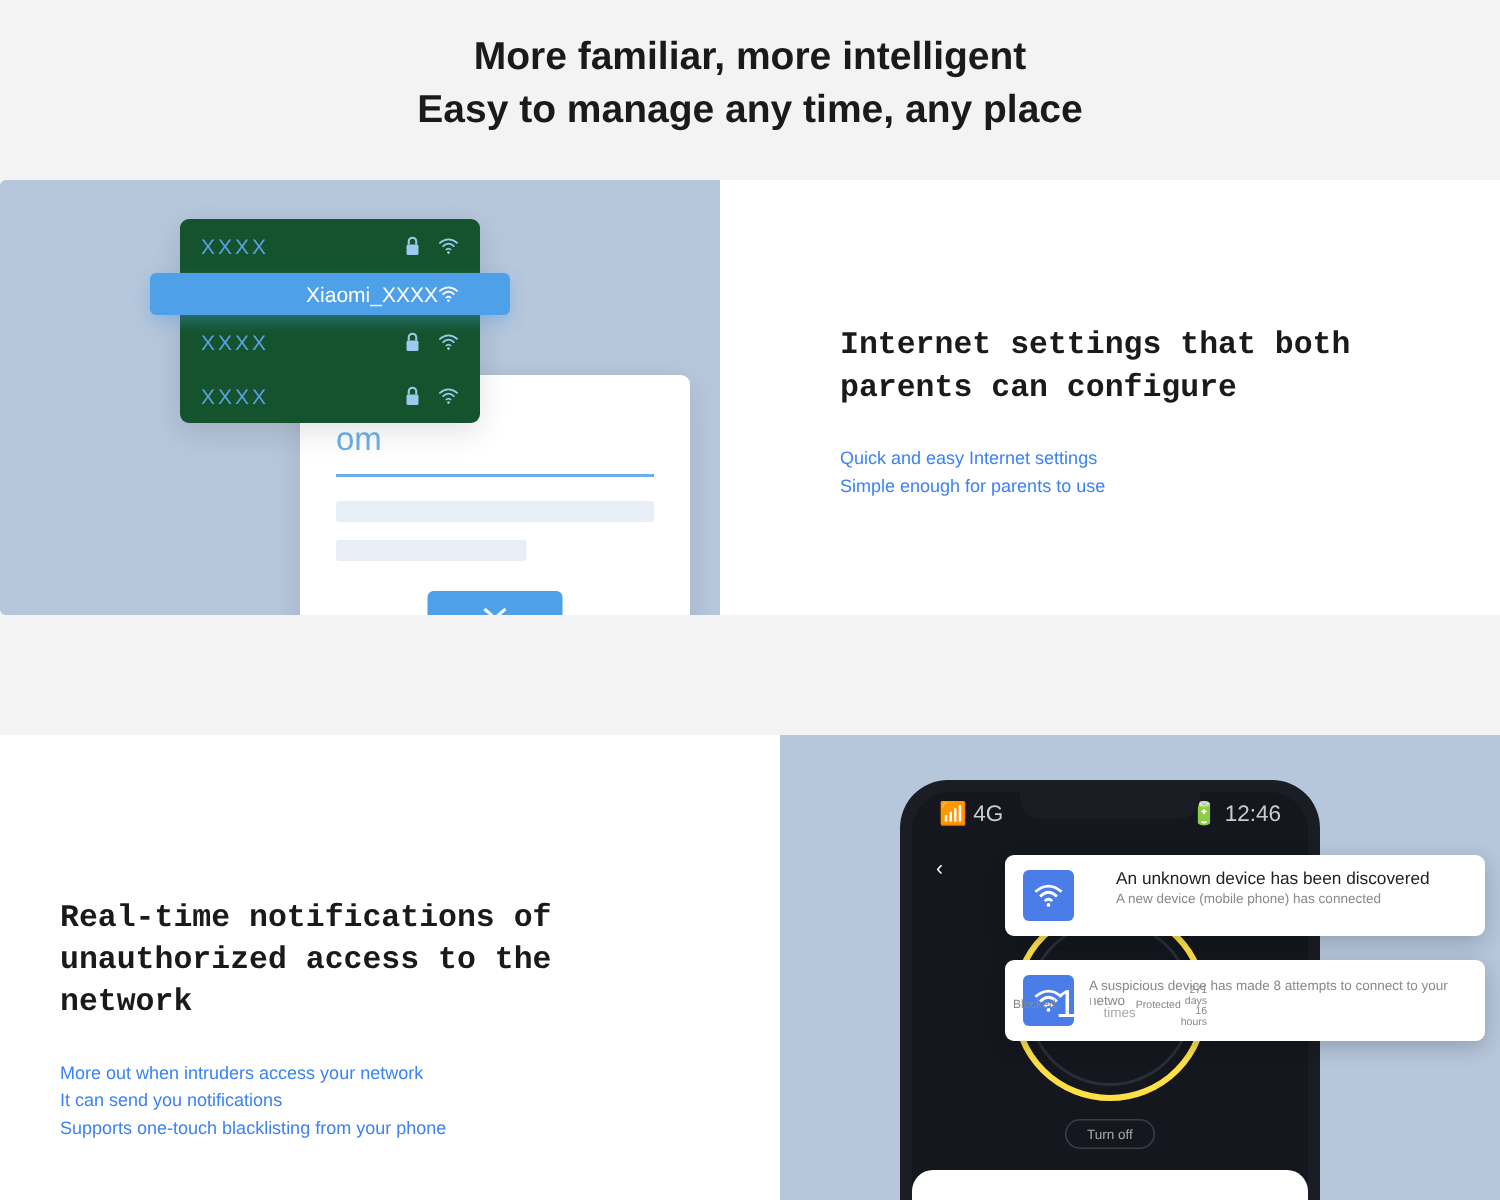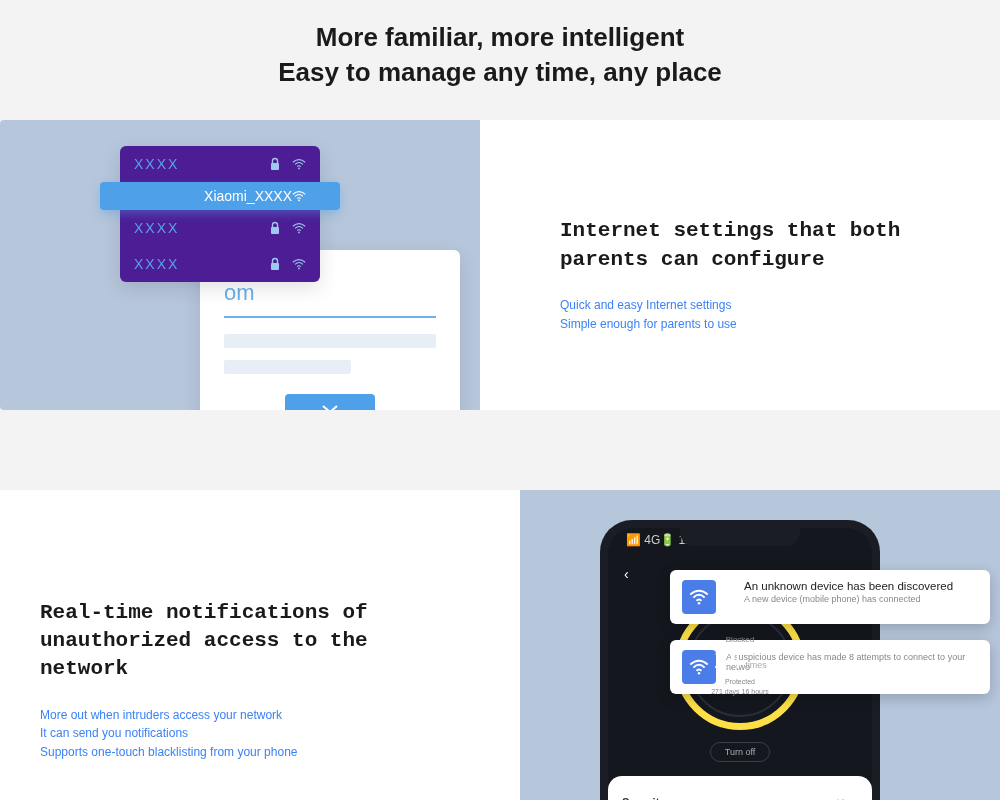--- a/index.html
+++ b/index.html
@@ -8,40 +8,40 @@
 .hero h1 { font-size: 26px; font-weight: 600; color: #1a1a1a; line-height: 1.35; }
 .row { display: flex; margin: 0; }
 .row1 { height: 290px; }
 .row2 { height: 360px; margin-top: 80px; }
 .imgbox { width: 480px; position: relative; overflow: hidden; }
 .textbox { flex: 1; background: #fff; padding: 60px 40px 40px 80px; display: flex; flex-direction: column; justify-content: center; }
 .textbox.left { padding: 60px 60px 40px 40px; }
 .textbox h2 { font-size: 21px; font-weight: 700; color: #1a1a1a; line-height: 1.35; margin-bottom: 22px; font-family: Liberation Mono, monospace; }
 .textbox p { font-size: 12px; color: #3b82f6; line-height: 1.55; }
 .wifi-illust { background: #b6c6db; width: 480px; height: 290px; position: relative; border-radius: 4px 0 0 4px; }
-.wifi-panel { position: absolute; left: 120px; top: 26px; width: 200px; background: #4c1d95; border-radius: 6px; box-shadow: 0 6px 20px rgba(0,0,0,0.12); z-index: 2; }
+.wifi-panel { position: absolute; left: 120px; top: 26px; width: 200px; background: #14532d; border-radius: 6px; box-shadow: 0 6px 20px rgba(0,0,0,0.12); z-index: 2; }
 .wifi-row { display: flex; align-items: center; padding: 10px 14px; font-size: 14px; color: #5aa0e6; position: relative; }
 .wifi-row.sel { background: #4ea1e8; color: #fff; margin: 0 -20px; padding: 6px 34px; border-radius: 4px; box-shadow: 0 4px 10px rgba(78,161,232,0.4); text-align: right; }
 .wifi-name { flex: 1; letter-spacing: 2px; }
 .lock-icon, .wifi-icon { width: 14px; height: 14px; display: inline-block; }
 .lock-icon { margin-right: 10px; }
 .lock-icon svg, .wifi-icon svg { width: 100%; height: 100%; }
 .under-card { position: absolute; left: 200px; top: 130px; width: 260px; height: 240px; background: #fff; border-radius: 6px; box-shadow: 0 6px 20px rgba(0,0,0,0.1); z-index: 1; padding: 30px 24px 14px; }
 .under-card .domain { color: #6bb0ea; font-size: 22px; padding-bottom: 10px; border-bottom: 2px solid #6bb0ea; margin-bottom: 16px; }
 .under-card .line { height: 14px; background: #e8eef5; margin-bottom: 12px; border-radius: 2px; }
 .under-card .line.short { width: 60%; }
 .under-card .btn { background: #4ea1e8; width: 90px; height: 30px; border-radius: 4px; margin: 20px auto 0; display: flex; align-items: center; justify-content: center; }
 .phone-box { background: #b6c6db; width: 480px; height: 360px; position: relative; }
 .phone { position: absolute; left: 80px; top: 30px; width: 280px; height: 560px; background: #1a1d24; border-radius: 32px; padding: 8px; }
 .phone-screen { width: 100%; height: 100%; background: #14171e; border-radius: 26px; position: relative; overflow: hidden; color: #fff; }
 .notch { position: absolute; top: 0; left: 50%; transform: translateX(-50%); width: 120px; height: 18px; background: #1a1d24; border-radius: 0 0 14px 14px; }
-.status-bar { display: flex; justify-content: flex-start; padding: 5px 18px; font-size: 12px; color: #ccc; }
+.status-bar { display: flex; justify-content: space-between; padding: 5px 18px; font-size: 15px; color: #ccc; }
 .screen-hdr { display: flex; align-items: center; justify-content: space-between; padding: 14px 16px 10px; font-size: 13px; }
 .screen-hdr .back { font-size: 14px; }
-.gauge { width: 130px; height: 130px; border: 7px solid #fde047; border-radius: 50%; margin: 8px auto 12px; display: flex; flex-direction: column; align-items: center; justify-content: center; position: relative; text-align: right; }
+.gauge { width: 130px; height: 130px; border: 4px solid #fde047; border-radius: 50%; margin: 8px auto 12px; display: flex; flex-direction: row; align-items: center; justify-content: center; position: relative; text-align: right; }
 .gauge::before { content:""; position: absolute; inset: 6px; border: 2px solid #2a2e38; border-radius: 50%; }
 .gauge .lbl { font-size: 8px; color: #888; z-index: 1; }
 .gauge .num { font-size: 26px; z-index: 1; display: flex; align-items: baseline; gap: 3px; }
 .gauge .num small { font-size: 9px; color: #aaa; }
 .gauge .sub { font-size: 7px; color: #888; z-index: 1; margin-top: 3px; }
 .turnoff { font-size: 9px; color: #aaa; border: 1px solid #3a3e48; border-radius: 12px; padding: 4px 14px; margin: 0 auto 14px; display: block; width: fit-content; }
 .settings { background: #fff; color: #333; border-radius: 14px 14px 0 0; padding: 12px 14px; }
 .set-row { padding: 8px 0; border-bottom: 1px solid #eee; position: relative; }
 .set-row .t { font-size: 11px; font-weight: 600; }
 .set-row .chev { position: absolute; right: 0; top: 10px; color: #bbb; font-size: 10px; }

